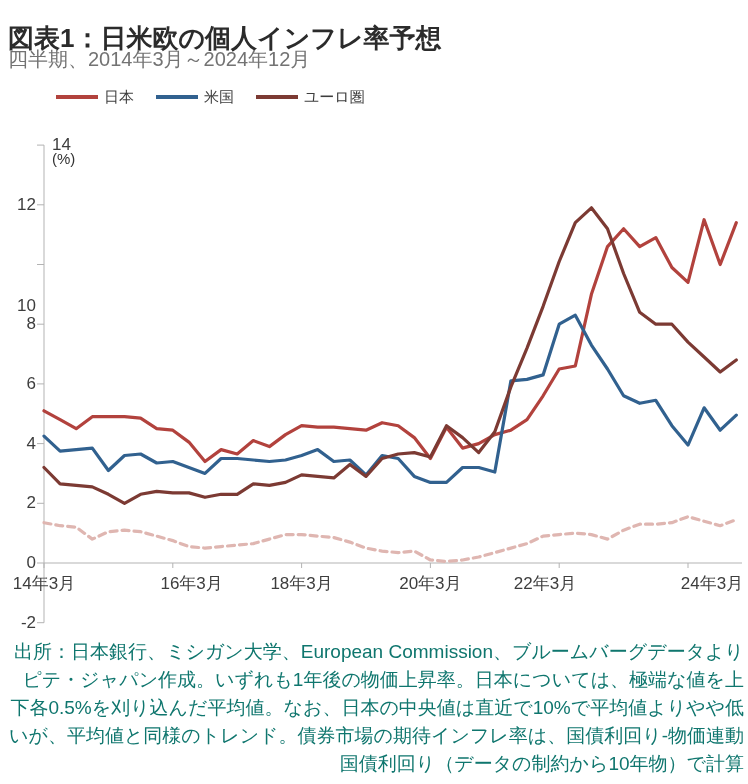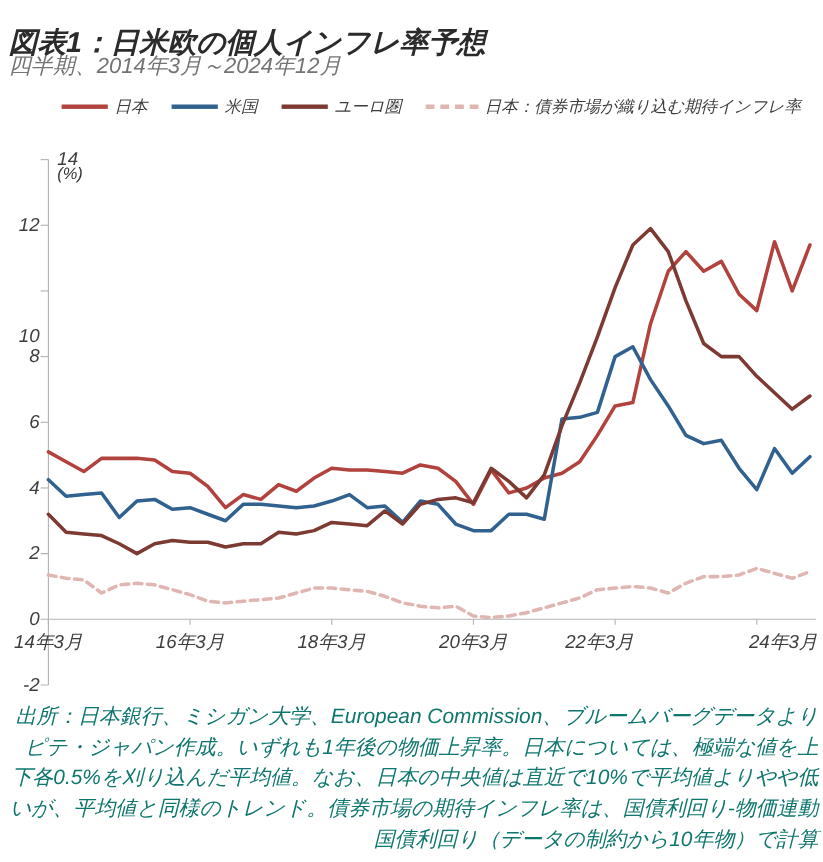--- a/index.html
+++ b/index.html
@@ -1,17 +1,17 @@
 <!DOCTYPE html>
 <html><head>
 <meta charset="utf-8">
 <style>
   html,body{margin:0;padding:0;background:#ffffff;}
   .page{position:relative;width:748px;height:784px;background:#fff;overflow:hidden;
-        font-family:"Liberation Sans",sans-serif;font-style:italic;}
+        font-family:"Liberation Sans",sans-serif;}
   .title{position:absolute;left:8px;top:4px;font-size:26px;font-weight:bold;color:#2b2b2b;
          letter-spacing:0px;white-space:nowrap;}
   .subtitle{position:absolute;left:8px;top:46px;font-size:20px;color:#737373;white-space:nowrap;}
   .legend{position:absolute;left:56px;top:86px;height:22px;display:flex;align-items:center;}
   .legend-item{display:flex;align-items:center;margin-right:22px;justify-content:center;}
   .legend-swatch{display:inline-block;width:42px;height:0;border-top-width:4px;border-top-style:solid;margin-right:6px;}
   .legend-swatch.dashed{width:48px;border-top-style:dashed;}
   .legend-label{font-size:15px;color:#3d3d3d;white-space:nowrap;}
   .chart{position:absolute;left:0;top:0;width:748px;height:645px;}
   .chart svg{position:absolute;left:0;top:0;}
@@ -32,24 +32,20 @@
         <span class="legend-swatch" style="border-top-color: rgb(178, 66, 61);"></span>
         <span class="legend-label">日本</span>
       </span>
       <span class="legend-item">
         <span class="legend-swatch" style="border-top-color: rgb(49, 97, 143);"></span>
         <span class="legend-label">米国</span>
       </span>
       <span class="legend-item">
         <span class="legend-swatch" style="border-top-color: rgb(124, 58, 51);"></span>
         <span class="legend-label">ユーロ圏</span>
-      </span>
-      <span class="legend-item">
-        <span class="legend-swatch dashed" style="border-top-color: rgb(223, 182, 177);"></span>
-        <span class="legend-label">日本：債券市場が織り込む期待インフレ率</span>
       </span>
     </div>
   <div class="chart" id="chart">
     <svg id="plot" width="748" height="645" viewBox="0 0 748 645">
         <line x1="44" y1="145.09999999999997" x2="44" y2="622.7" stroke="#b3b3b3" stroke-width="1"></line>
         <line x1="44" y1="563" x2="742" y2="563" stroke="#b3b3b3" stroke-width="1"></line>
         <line x1="37" y1="145.09999999999997" x2="44" y2="145.09999999999997" stroke="#b3b3b3" stroke-width="1"></line>
         <line x1="37" y1="204.79999999999995" x2="44" y2="204.79999999999995" stroke="#b3b3b3" stroke-width="1"></line>
         <line x1="37" y1="264.5" x2="44" y2="264.5" stroke="#b3b3b3" stroke-width="1"></line>
         <line x1="37" y1="324.2" x2="44" y2="324.2" stroke="#b3b3b3" stroke-width="1"></line>
@@ -73,20 +69,20 @@
   <div class="ylab" style="top: 135.1px; padding-left: 35px;">14</div>
       <div class="ylab" style="top: 194.8px;">12</div>
       <div class="ylab" style="top: 254.5px; margin-top: 41px;">10</div>
       <div class="ylab" style="top: 314.2px;">8</div>
       <div class="ylab" style="top: 373.9px;">6</div>
       <div class="ylab" style="top: 433.6px;">4</div>
       <div class="ylab" style="top: 493.3px;">2</div>
       <div class="ylab" style="top: 553px;">0</div>
       <div class="ylab" style="top: 612.7px;">-2</div>
       <div class="xlab" style="left: -6px;">14年3月</div>
-      <div class="xlab" style="left: 122.8px;">16年3月</div>
+      <div class="xlab" style="left: 122.8px; text-align: right;">16年3月</div>
       <div class="xlab" style="left: 251.6px;">18年3月</div>
       <div class="xlab" style="left: 380.4px;">20年3月</div>
       <div class="xlab" style="left: 495px; text-align: center;">22年3月</div>
       <div class="xlab" style="left: 662px;">24年3月</div>
     </div>
   <p class="footer">出所：日本銀行、ミシガン大学、European Commission、ブルームバーグデータよりピテ・ジャパン作成。いずれも1年後の物価上昇率。日本については、極端な値を上下各0.5%を刈り込んだ平均値。なお、日本の中央値は直近で10%で平均値よりやや低いが、平均値と同様のトレンド。債券市場の期待インフレ率は、国債利回り-物価連動国債利回り（データの制約から10年物）で計算</p>
 </div>
 
 </body></html>

